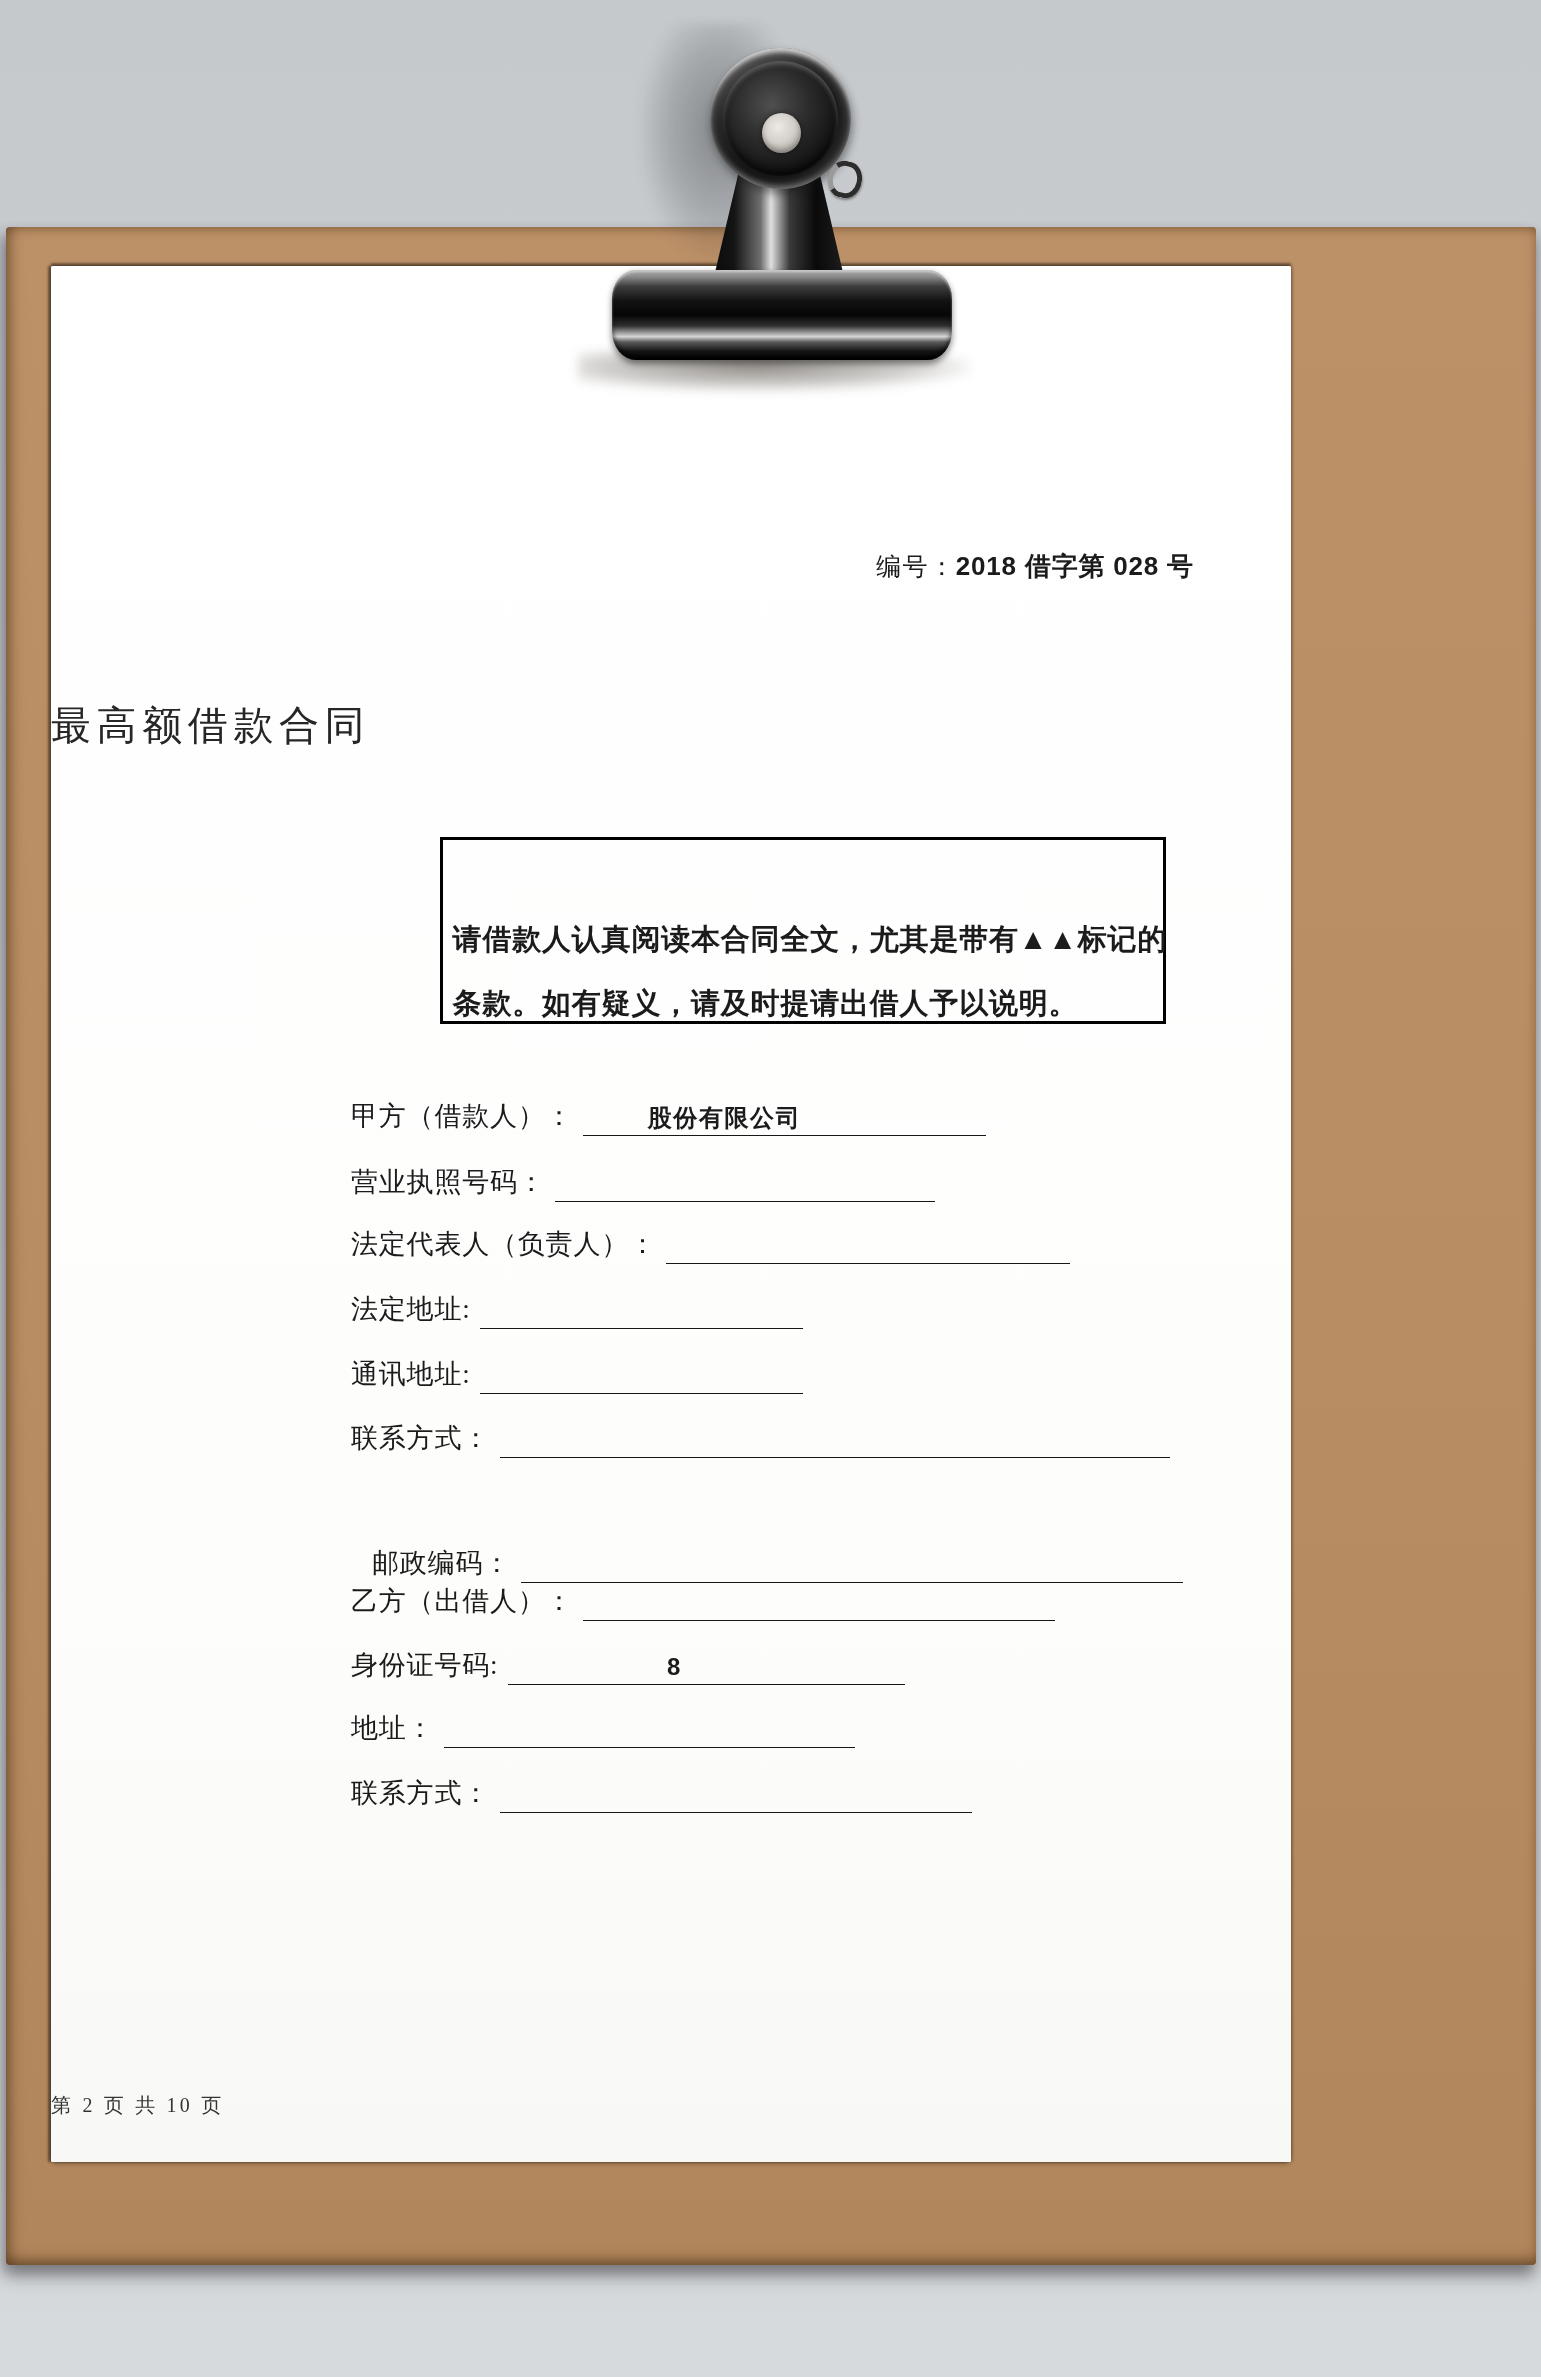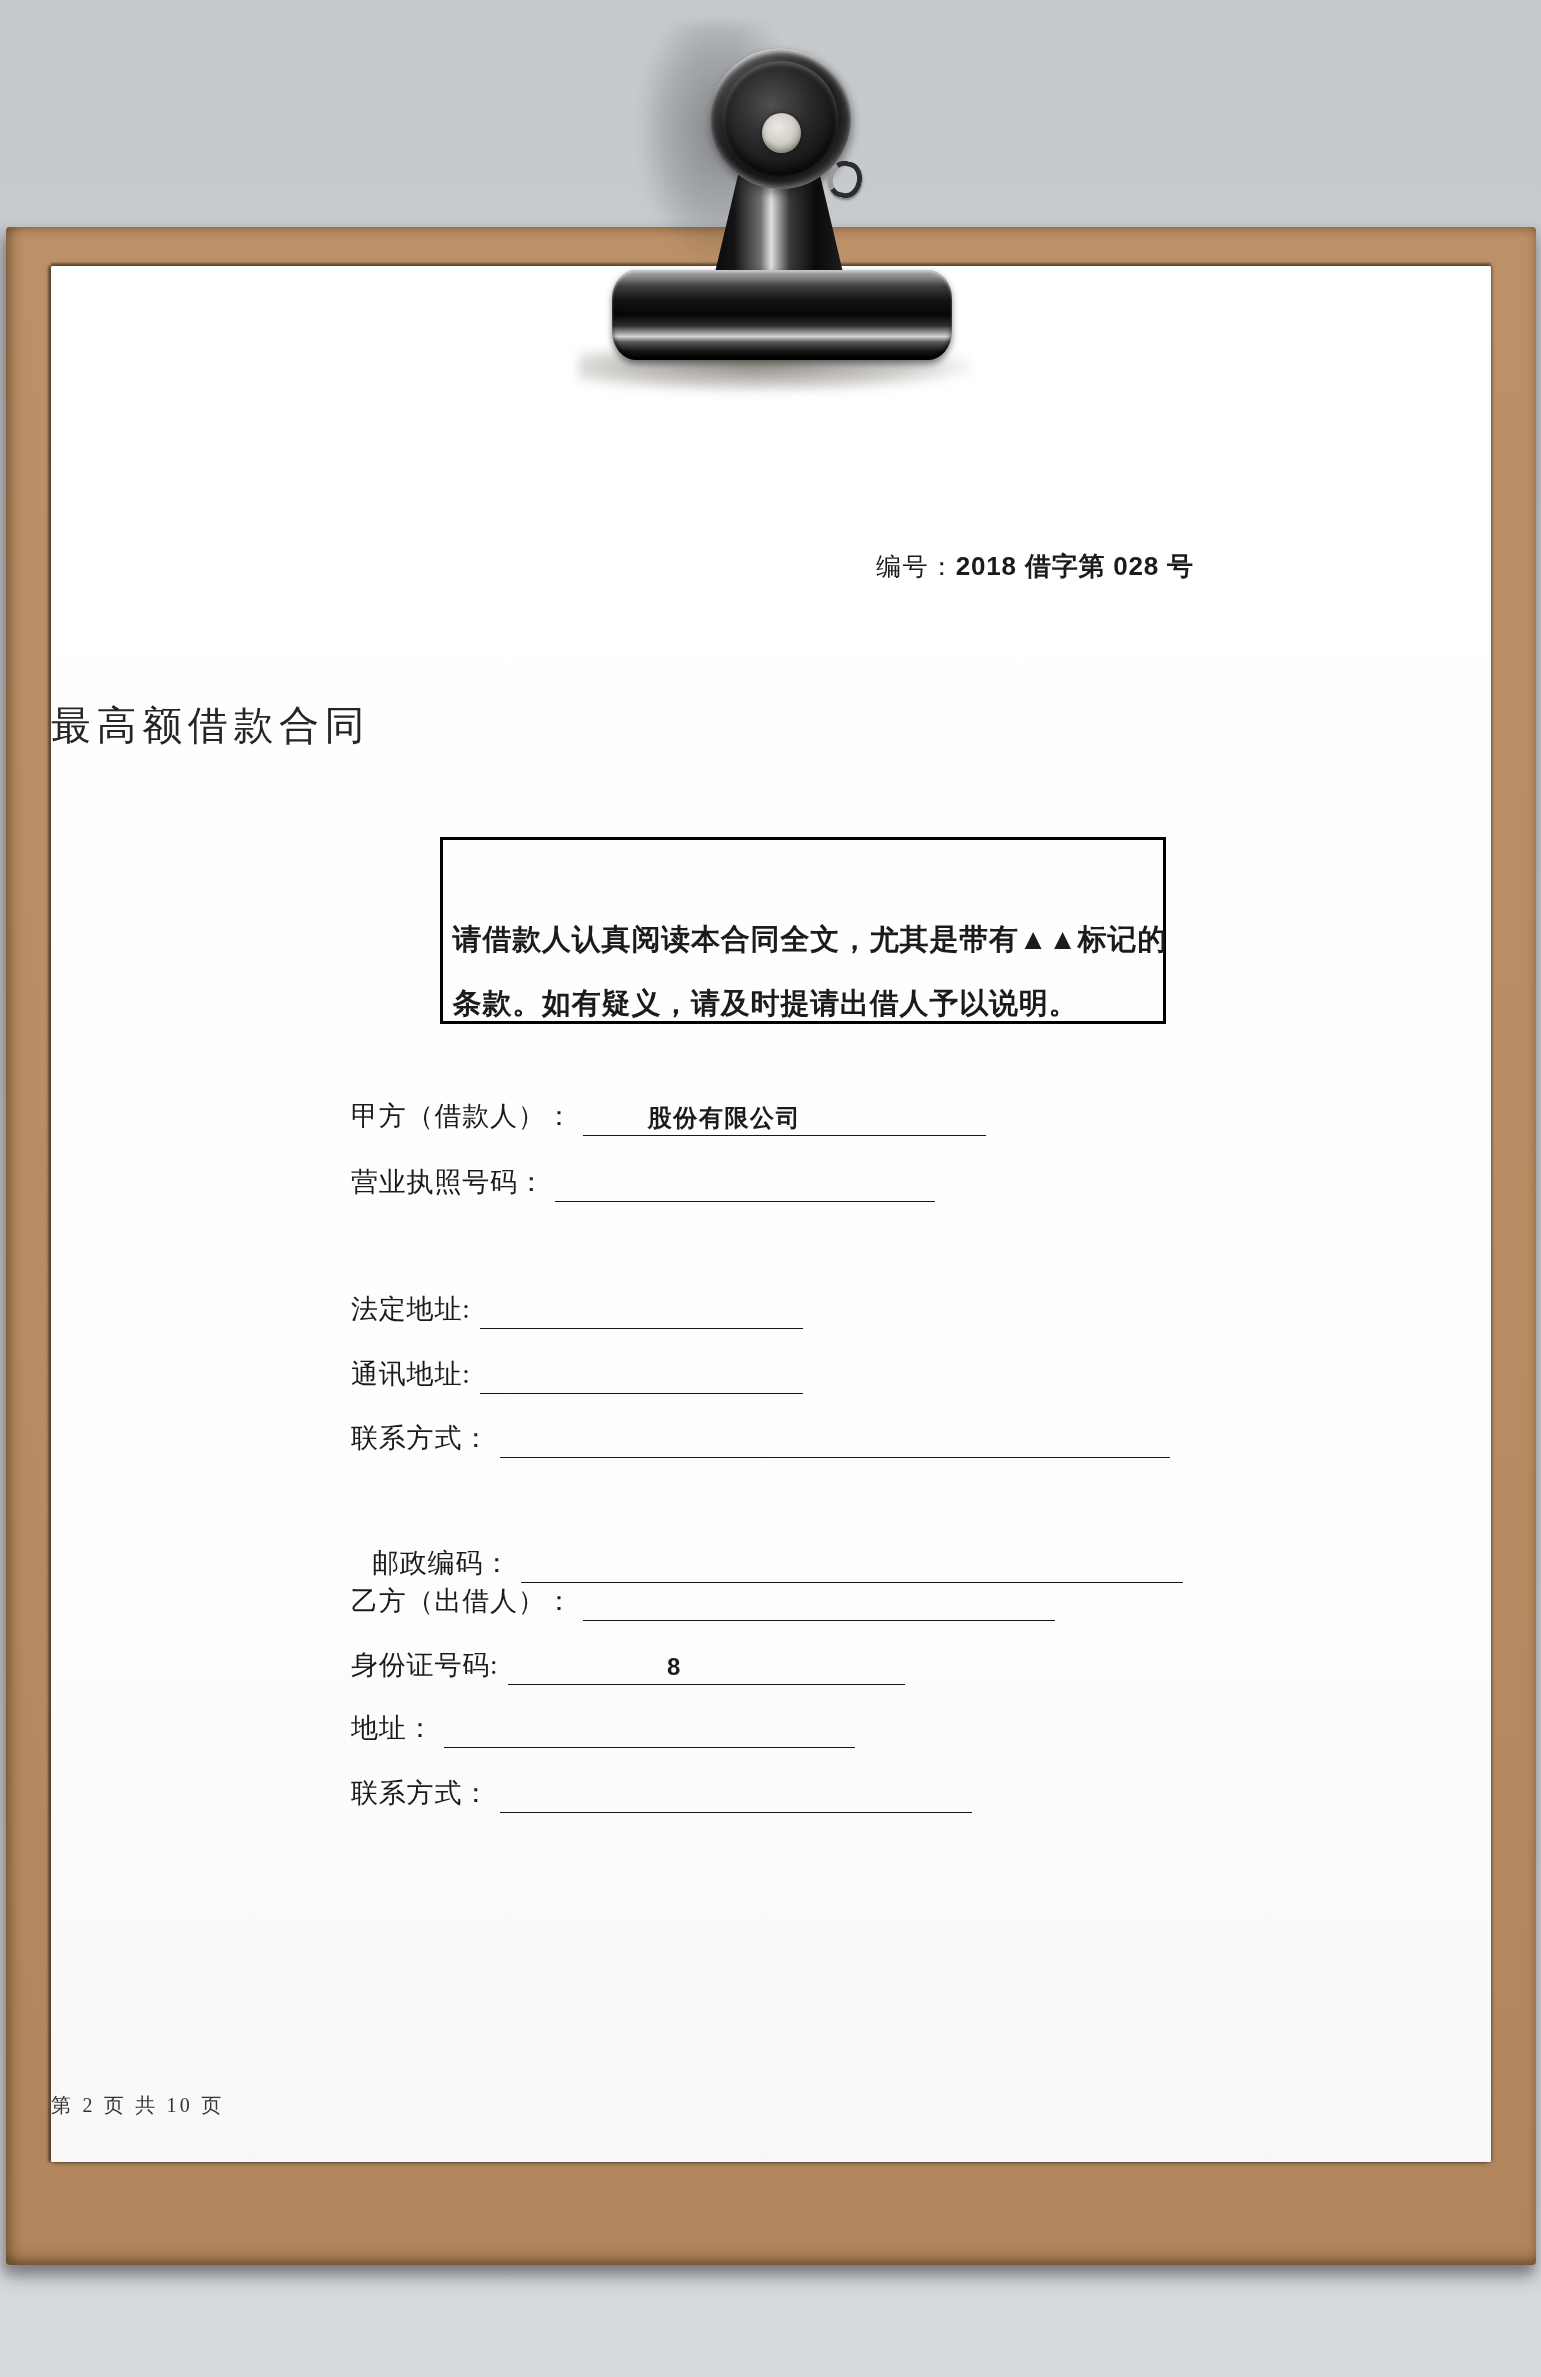--- a/index.html
+++ b/index.html
@@ -15,21 +15,21 @@
     border-radius:4px;
     box-shadow:
       inset 11.2px 0 13px -6.4px rgba(80,52,28,.55),
       inset -8px 0 9.6px -6.4px rgba(120,85,50,.35),
       inset 0 8px 8px -4.8px rgba(110,75,42,.45),
       inset 0 -13px 13px -8px rgba(70,45,22,.6),
       -3.2px 8px 13px rgba(40,40,45,.35),
       0 11.2px 17.7px rgba(40,40,45,.3);
   }
   .paper{
-    position:absolute; left:51px; top:266px; width:1440px; height:1896px;
+    position:absolute; left:51px; top:266px; width:1240px; height:1896px;
     background:linear-gradient(180deg,#ffffff 0%,#fdfdfc 70%,#f8f8f6 100%);
     border-radius:1.6px;
     box-shadow:
       -3.2px 0 2.4px -0.8px rgba(35,26,18,.55),
       0 -3.2px 2.4px -0.8px rgba(35,26,18,.5),
       2.4px 0 2.4px -0.8px rgba(60,45,30,.25),
       0 4px 4.8px -1.6px rgba(45,32,18,.45);
   }
   
   .clip-wall-shadow{
@@ -150,20 +150,24 @@
     </div>
 
     <div class="frow r0">
       <span class="lbl">甲方（借款人）：</span>
       <span class="uline w0 shift-left">股份有限公司</span>
     </div>
     <div class="frow r1">
       <span class="lbl">营业执照号码：</span>
       <span class="uline w1"></span>
     </div>
+    <div class="frow r2">
+      <span class="lbl">法定代表人（负责人）：</span>
+      <span class="uline w2"></span>
+    </div>
     <div class="frow r3">
       <span class="lbl">法定地址:</span>
       <span class="uline w3"></span>
     </div>
     <div class="frow r4">
       <span class="lbl">通讯地址:</span>
       <span class="uline w4"></span>
     </div>
     <div class="frow r5">
       <span class="lbl">联系方式：</span>

